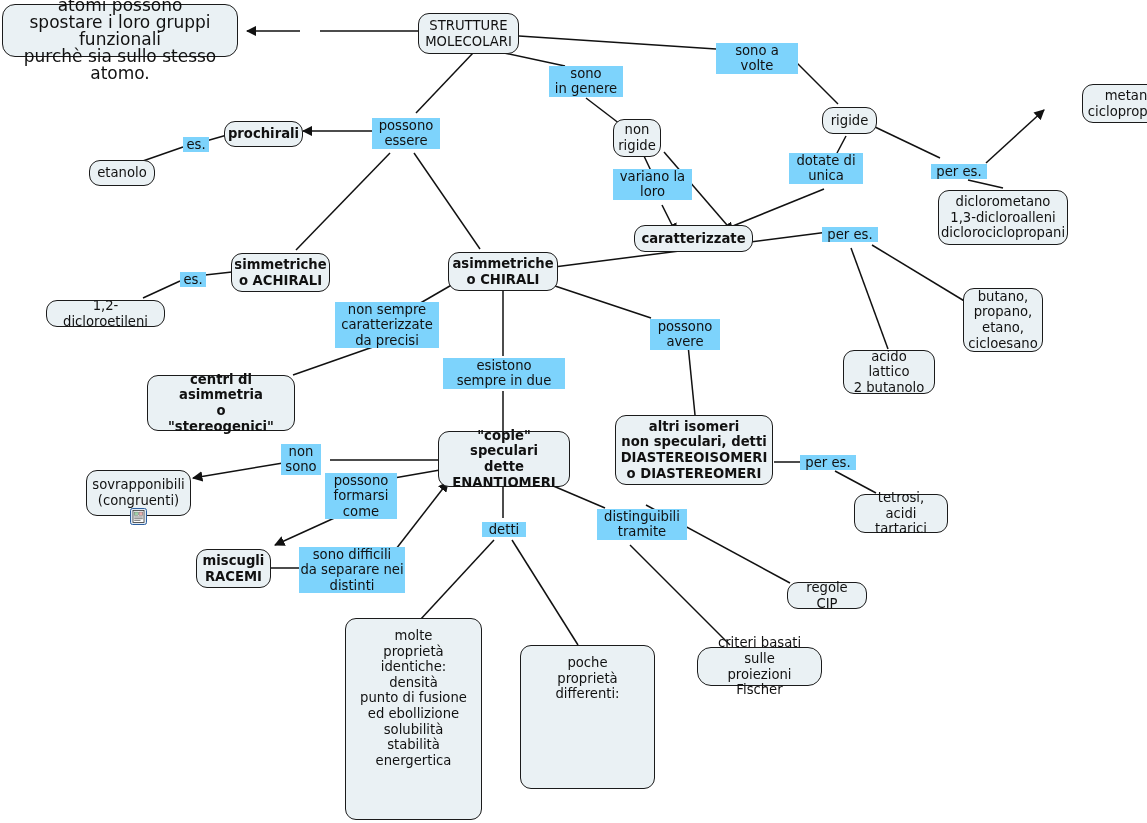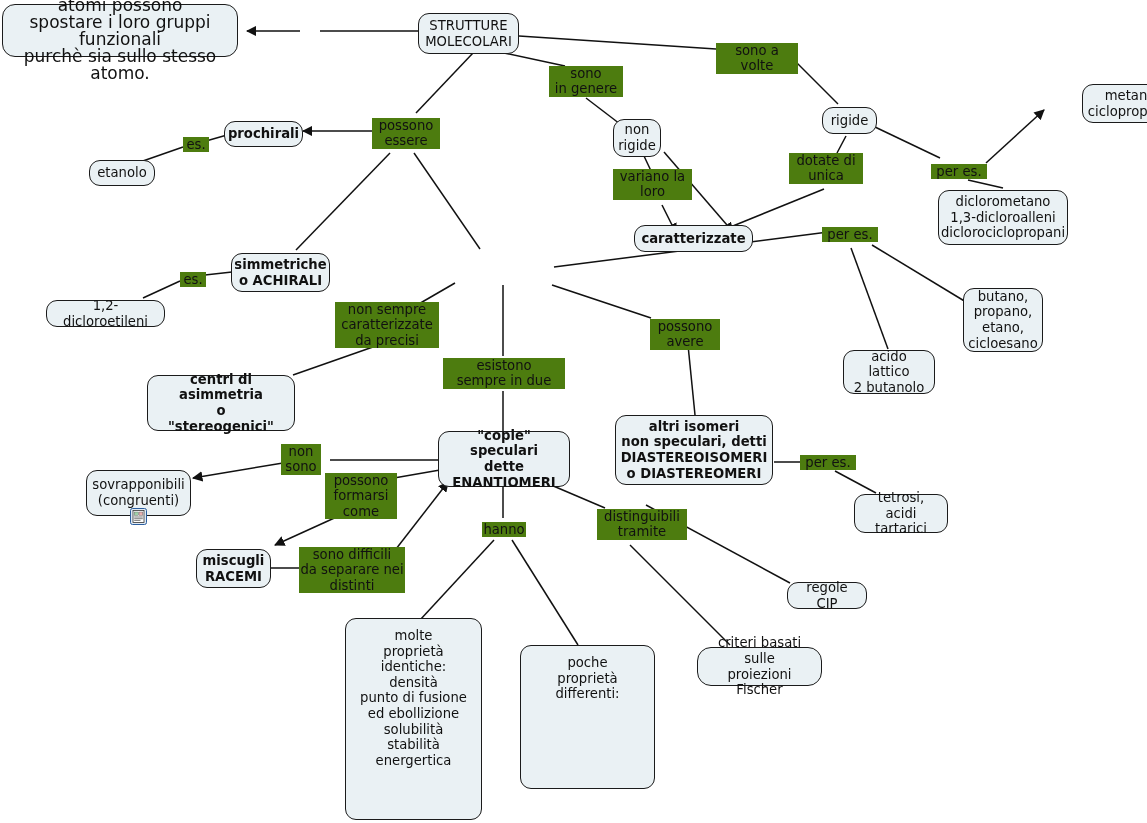--- a/index.html
+++ b/index.html
@@ -54,21 +54,21 @@
     align-items: flex-start;
     padding-top: 9px;
   }
   .linklabel {
     position: absolute;
     color: #111111;
     font-size: 13.2px;
     line-height: 15.4px;
     text-align: center;
     white-space: pre-line;
-    background: #4d7c0f;
+    background: #7dd3fc;
     z-index: 3;
     padding: 0 1px;
   }
   .doc-icon {
     position: absolute;
     width: 17px;
     height: 17px;
     z-index: 4;
   }
 </style>
@@ -186,20 +186,22 @@
 cicloesano</div>
 
   <div class="node" style="left:843px; top:350px; width:92px; height:44px;">acido lattico
 2 butanolo</div>
 
   <div class="node bold" style="left:231px; top:253px; width:99px; height:39px;">simmetriche
 o ACHIRALI</div>
 
   <div class="node" style="left:46px; top:300px; width:119px; height:27px;">1,2-dicloroetileni</div>
 
+  <div class="node bold" style="left:448px; top:252px; width:110px; height:39px;">asimmetriche
+o CHIRALI</div>
 
   <div class="node bold" style="left:147px; top:375px; width:148px; height:56px;">centri di asimmetria
 o
 "stereogenici"</div>
 
   <div class="node bold" style="left:438px; top:431px; width:132px; height:56px;">"copie" speculari
 dette
 ENANTIOMERI</div>
 
   <div class="node bold" style="left:615px; top:415px; width:158px; height:70px;">altri isomeri
@@ -280,20 +282,20 @@
 sono</div>
 
   <div class="linklabel" style="left:325px; top:473px; width:70px;">possono
 formarsi
 come</div>
 
   <div class="linklabel" style="left:299px; top:547px; width:104px;">sono difficili
 da separare nei
 distinti</div>
 
-  <div class="linklabel" style="left:482px; top:522px; width:42px;">hanno</div>
+  <div class="linklabel" style="left:482px; top:522px; width:42px;">detti</div>
 
   <div class="linklabel" style="left:597px; top:509px; width:88px;">distinguibili
 tramite</div>
 
   <div class="linklabel" style="left:800px; top:455px; width:54px;">per es.</div>
 
 </div>
 
 </body></html>

